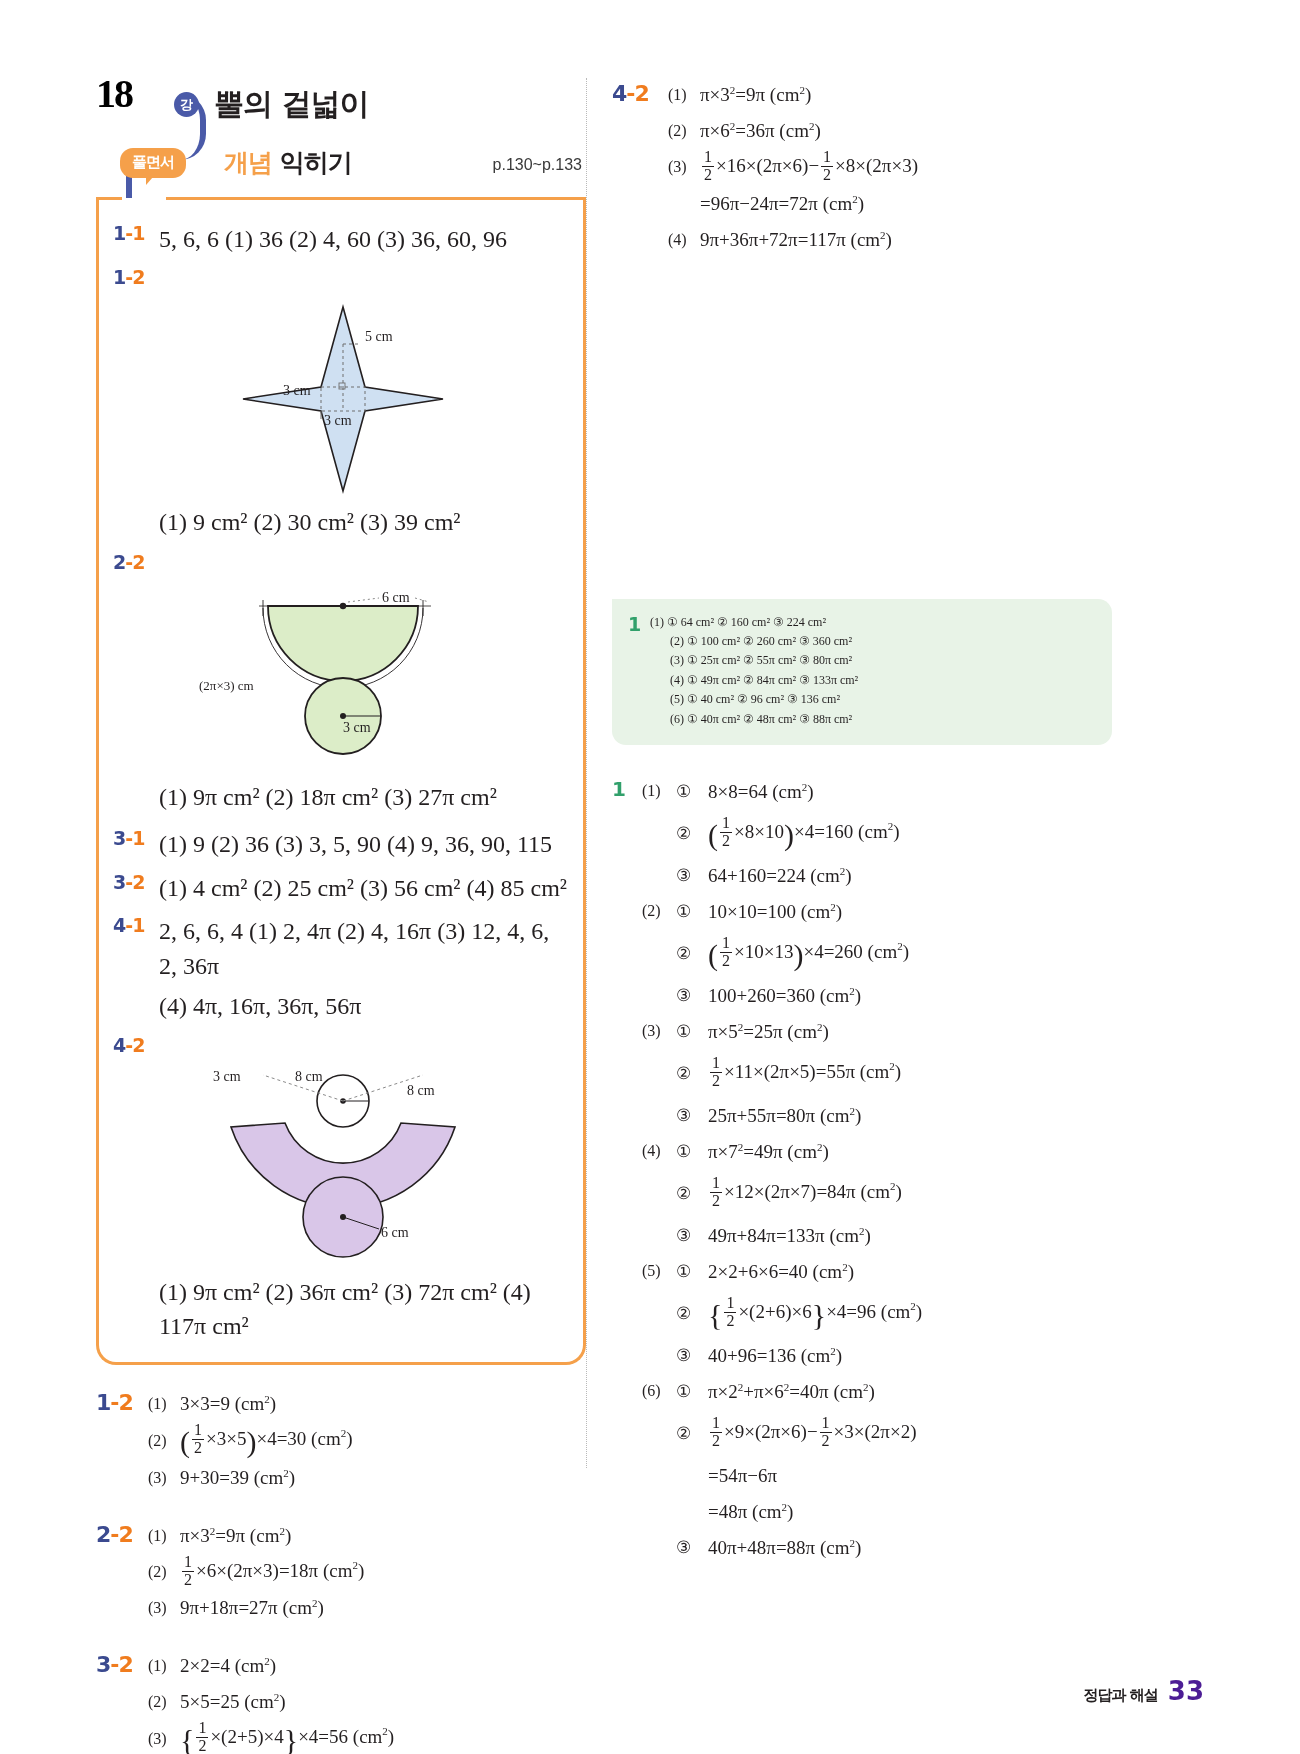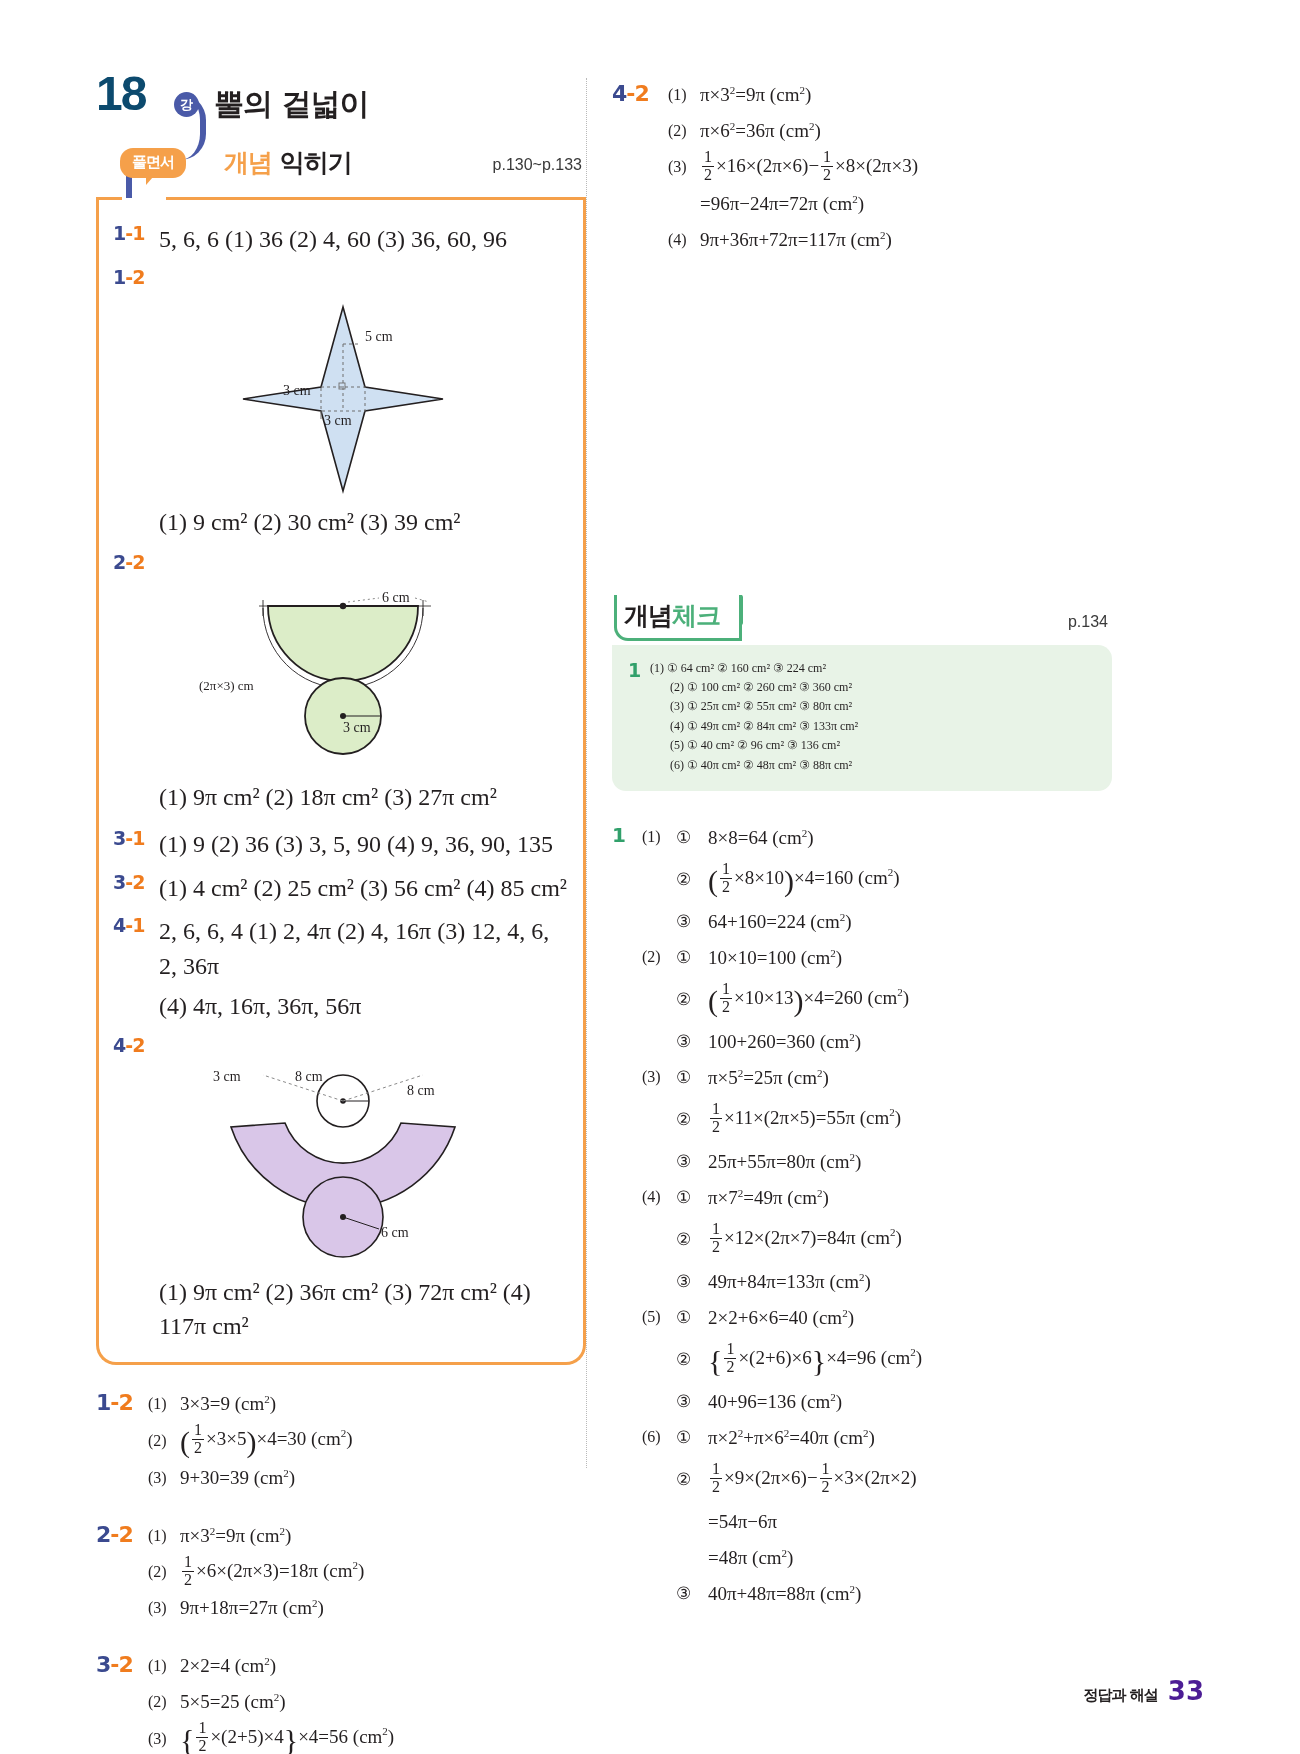--- a/index.html
+++ b/index.html
@@ -15,23 +15,23 @@
 
   
   .col-left{position:absolute;left:96px;top:70px;width:490px;}
   .col-right{position:absolute;left:612px;top:78px;width:500px;}
   .divider{position:absolute;left:586px;top:78px;width:0;height:1390px;
            border-left:1px dotted #b9b9b9;}
 
   
   .chap{position:relative;height:60px;}
   .chap-num{
-    font-family:Liberation Sans, sans-serif;
-    font-weight:bold;font-size:48px;line-height:56px;
-    color:#0c4a6e;letter-spacing:-2px;
+    font-family:Liberation Serif, serif;
+    font-weight:bold;font-size:40px;line-height:56px;
+    color:#000000;letter-spacing:-2px;
     position:absolute;left:0;top:-4px;
   }
   .chap-gang{
     position:absolute;left:78px;top:22px;
     width:25px;height:25px;border-radius:50%;
     background:#4a5aa8;color:#fff;
     font-family:"DejaVu Sans", sans-serif;
     font-size:13px;font-weight:bold;
     display:flex;align-items:center;justify-content:center;
   }
@@ -283,21 +283,21 @@
         <line x1="150" y1="132" x2="188" y2="132" stroke="#231f20" stroke-width="1.2"></line>
         <text x="150" y="148" font-family="Liberation Serif, serif" font-size="14" fill="#231f20">3 cm</text>
       </svg>
 
       <div class="txt indent" style="margin:6px 0 12px 0;">(1) 9π cm²  (2) 18π cm²  (3) 27π cm²</div>
 
       <div class="row">
         <div class="lbl">
           <span class="n">3</span><span class="s">-</span><span class="s">1</span>
         </div>
-        <div class="txt">(1) 9  (2) 36  (3) 3, 5, 90  (4) 9, 36, 90, 135</div>
+        <div class="txt">(1) 9  (2) 36  (3) 3, 5, 90  (4) 9, 36, 90, 115</div>
       </div>
 
       <div class="row">
         <div class="lbl">
           <span class="n">3</span><span class="s">-</span><span class="s">2</span>
         </div>
         <div class="txt">(1) 4 cm²  (2) 25 cm²  (3) 56 cm²  (4) 85 cm²</div>
       </div>
 
       <div class="row">
@@ -426,27 +426,20 @@
           <span>=96π−24π=72π (cm<sup>2</sup>)</span>
         </div>
         <div class="lsol-line">
           <span class="lsol-pn">(4)</span>
           <span>9π+36π+72π=117π (cm<sup>2</sup>)</span>
         </div>
       </div>
     </div>
 
     <div style="margin-top:340px;">
-      <div class="check-head">
-        <div class="check-tab"></div>
-        <div class="check-title">
-          <span class="k">개념</span><span class="g">체크</span>
-        </div>
-        <div class="check-pageref">p.134</div>
-      </div>
 
       <div class="check-box">
         <div class="check-row">
           <div class="check-lbl">1</div>
           <div class="check-lines">
             <div>(1) ① 64 cm²  ② 160 cm²  ③ 224 cm²</div>
             <div class="hang">(2) ① 100 cm²  ② 260 cm²  ③ 360 cm²</div>
             <div class="hang">(3) ① 25π cm²  ② 55π cm²  ③ 80π cm²</div>
             <div class="hang">(4) ① 49π cm²  ② 84π cm²  ③ 133π cm²</div>
             <div class="hang">(5) ① 40 cm²  ② 96 cm²  ③ 136 cm²</div>

